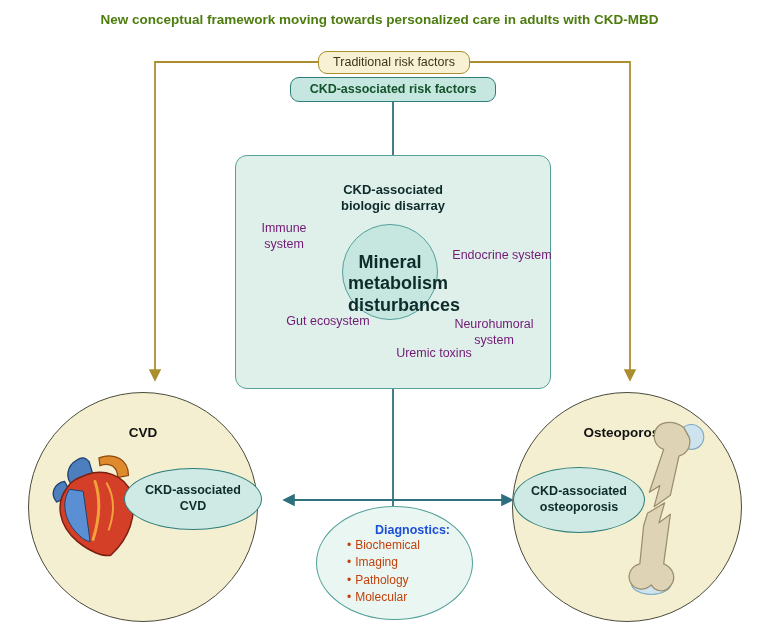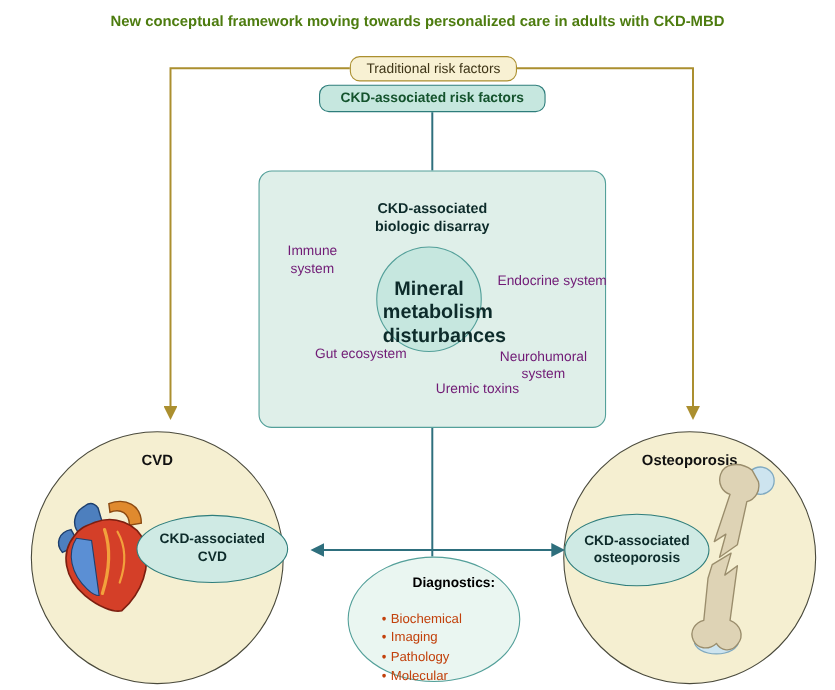--- a/index.html
+++ b/index.html
@@ -64,21 +64,21 @@
     line-height:1.2;color:#0d2b2a;margin-top:24px;
   }
 
   .big-circle{
     position:absolute;width:230px;height:230px;box-sizing:border-box;border-radius:50%;
     background:var(--circle-fill,#f5efd1);border:1.2px solid var(--circle-border,#4a4a3c);
   }
   .big-circle.left{left:28px;top:392px;}
   .big-circle.right{left:512px;top:392px;}
   .circle-label{
-    position:absolute;left:0;right:0;top:18px;text-align:center;
+    position:absolute;left:0;right:0;top:32px;text-align:center;
     font-size:13.5px;font-weight:bold;color:#111;
   }
 
   .inner-ellipse{
     position:absolute;box-sizing:border-box;border-radius:50%;
     background:var(--ellipse-fill,#cfeae4);border:1.5px solid var(--teal,#2e7d7b);
     display:flex;align-items:center;justify-content:center;z-index:3;
   }
   .inner-ellipse span{
     display:block;width:112px;text-align:center;font-size:12.5px;font-weight:bold;
@@ -86,21 +86,21 @@
   }
   .ellipse-cvd{left:124px;top:468px;width:138px;height:62px;}
   .ellipse-osteo{left:513px;top:467px;width:132px;height:66px;}
 
   .diag-ellipse{
     position:absolute;left:316px;top:506px;width:157px;height:114px;box-sizing:border-box;
     border-radius:50%;background:var(--diag-fill,#eaf6f1);
     border:1.5px solid var(--teal-border,#54a09a);z-index:2;
   }
   .diag-content{position:absolute;left:30px;top:16px;}
-  .diag-heading{font-size:12.5px;font-weight:bold;color:#000000;margin-bottom:17px;padding-left:28px;}
+  .diag-heading{font-size:12.5px;font-weight:bold;color:#1d4ed8;margin-bottom:0;padding-left:28px;}
   .diag-item{font-size:12px;line-height:1.45;color:#c2410c;white-space:nowrap;}
   .diag-item .bullet{margin-right:4px;}
 
   .art{position:absolute;z-index:2;}
   .heart-red{fill:#d43f28;stroke:#7c1f10;stroke-width:1.5;}
   .heart-blue{fill:#4d7fbe;stroke:#1e3f6d;stroke-width:1.3;}
   .heart-blue2{fill:#5b8fd4;stroke:#1e3f6d;stroke-width:1;}
   .heart-orange{fill:#e08a2e;stroke:#8c4a12;stroke-width:1.3;}
   .heart-vessel{fill:none;stroke:#f2a13c;stroke-width:3;stroke-linecap:round;}
   .heart-vessel.thin{stroke-width:2;}

